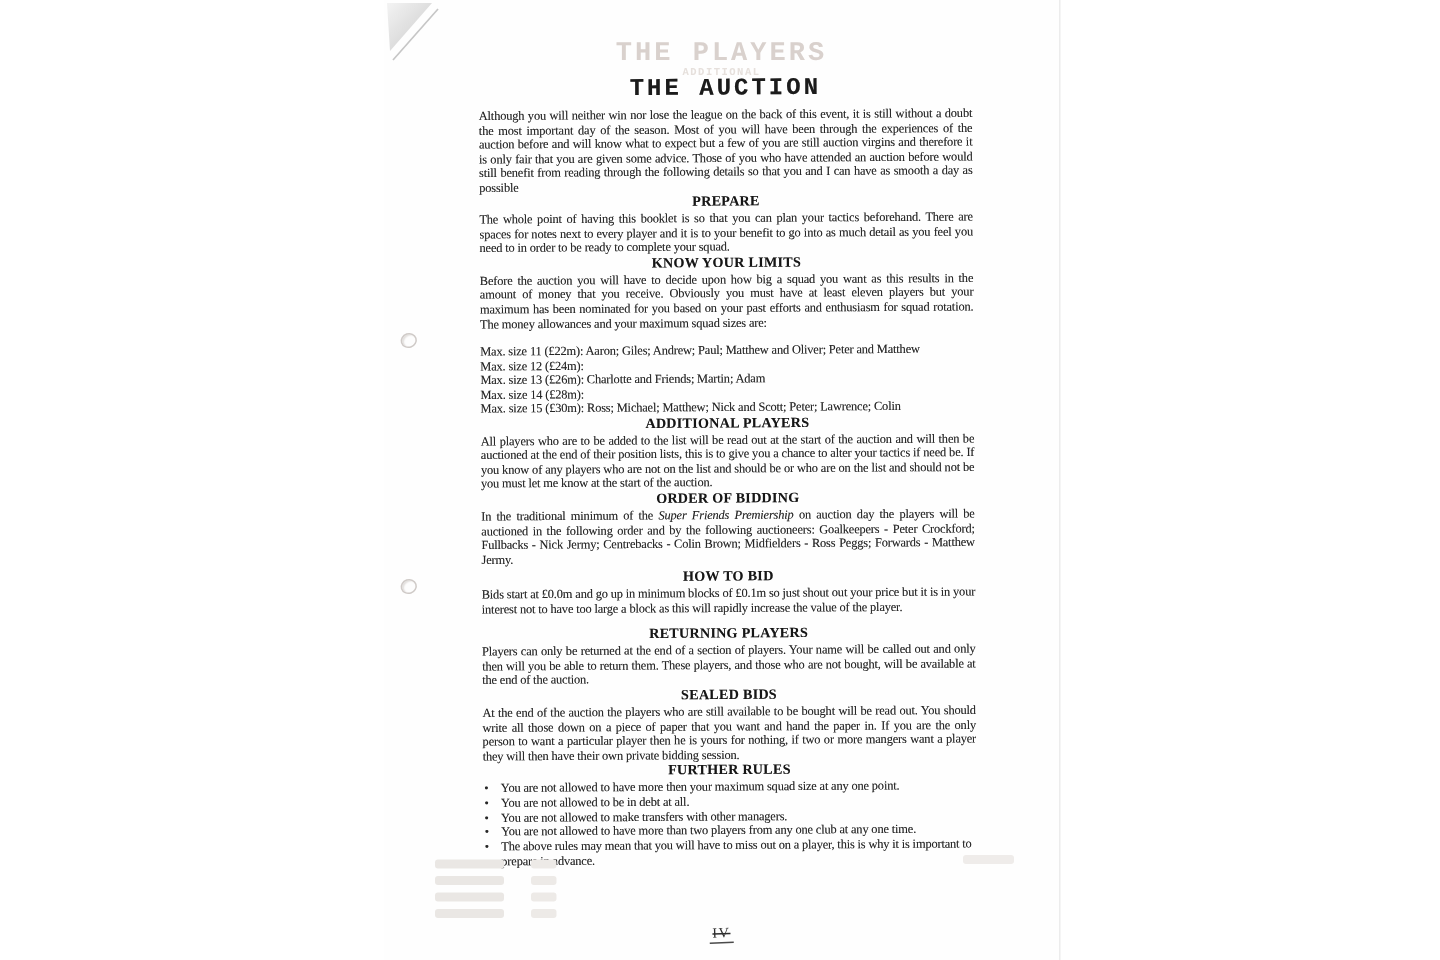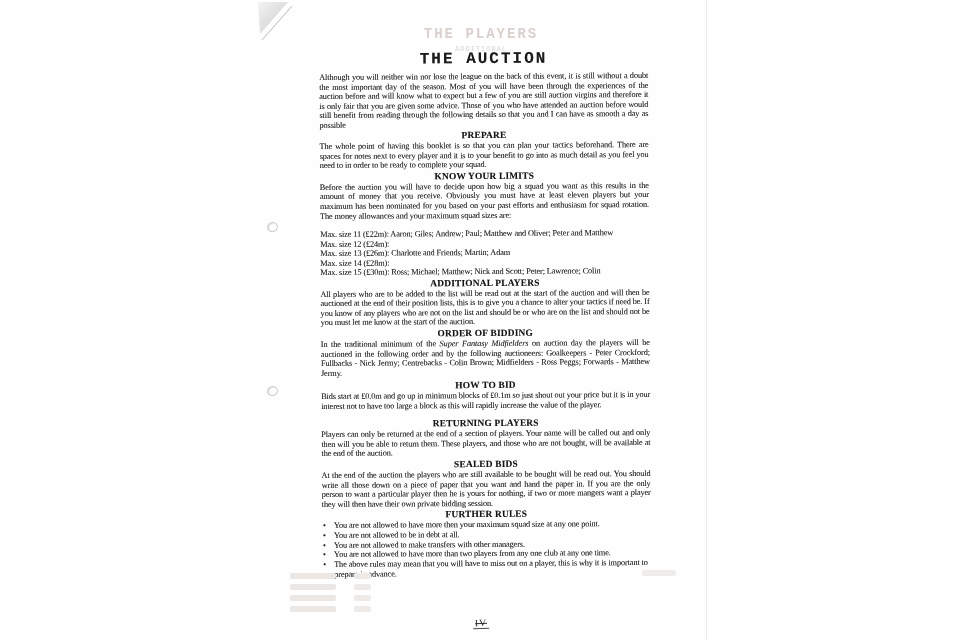--- a/index.html
+++ b/index.html
@@ -36,21 +36,21 @@
   }
   .hole-top { left: 11px; top: 222px; }
   .hole-bottom { left: 11px; top: 386px; }
 
   
   .ghost-title {
     position: absolute; left: 0; top: 26px; width: 100%;
     text-align: center;
     font-family: "Liberation Mono", monospace;
     font-weight: bold;
-    font-size: 14px; letter-spacing: 2px;
+    font-size: 18px; letter-spacing: 2px;
     color: #d9d1cd;
   }
   .ghost-sub {
     position: absolute; left: 0; top: 45px; width: 100%;
     text-align: center;
     font-family: "Liberation Mono", monospace;
     font-weight: bold;
     font-size: 7px; letter-spacing: 1px;
     color: #e6e0dc;
   }
@@ -184,21 +184,21 @@
         <div class="squad-line">Max. size 12 (£24m):</div>
         <div class="squad-line">Max. size 13 (£26m): Charlotte and Friends; Martin; Adam</div>
         <div class="squad-line">Max. size 14 (£28m):</div>
         <div class="squad-line">Max. size 15 (£30m): Ross; Michael; Matthew; Nick and Scott; Peter; Lawrence; Colin</div>
       </div>
 
       <h2 class="sec-h">ADDITIONAL PLAYERS</h2>
       <p class="para">All players who are to be added to the list will be read out at the start of the auction and will then be auctioned at the end of their position lists, this is to give you a chance to alter your tactics if need be. If you know of any players who are not on the list and should be or who are on the list and should not be you must let me know at the start of the auction.</p>
 
       <h2 class="sec-h">ORDER OF BIDDING</h2>
-      <p class="para"><span>In the traditional minimum of the </span><i>Super Fantasy Midfielders</i><span> on auction day the players will be auctioned in the following order and by the following auctioneers: Goalkeepers - Peter Crockford; Fullbacks - Nick Jermy; Centrebacks - Colin Brown; Midfielders - Ross Peggs; Forwards - Matthew Jermy.</span></p>
+      <p class="para"><span>In the traditional minimum of the </span><i>Super Friends Premiership</i><span> on auction day the players will be auctioned in the following order and by the following auctioneers: Goalkeepers - Peter Crockford; Fullbacks - Nick Jermy; Centrebacks - Colin Brown; Midfielders - Ross Peggs; Forwards - Matthew Jermy.</span></p>
 
       <h2 class="sec-h gap-sm">HOW TO BID</h2>
       <p class="para">Bids start at £0.0m and go up in minimum blocks of £0.1m so just shout out your price but it is in your interest not to have too large a block as this will rapidly increase the value of the player.</p>
 
       <h2 class="sec-h gap-lg">RETURNING PLAYERS</h2>
       <p class="para">Players can only be returned at the end of a section of players. Your name will be called out and only then will you be able to return them. These players, and those who are not bought, will be available at the end of the auction.</p>
 
       <h2 class="sec-h">SEALED BIDS</h2>
       <p class="para">At the end of the auction the players who are still available to be bought will be read out. You should write all those down on a piece of paper that you want and hand the paper in. If you are the only person to want a particular player then he is yours for nothing, if two or more mangers want a player they will then have their own private bidding session.</p>
 

